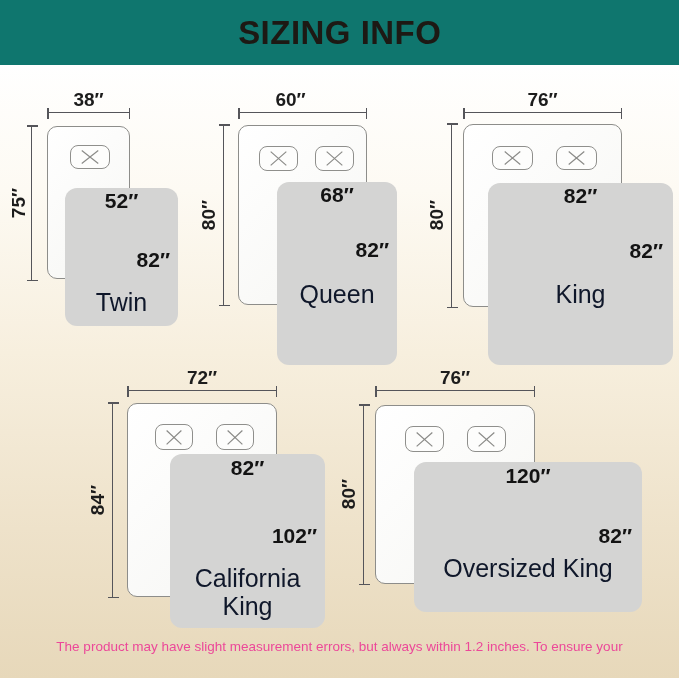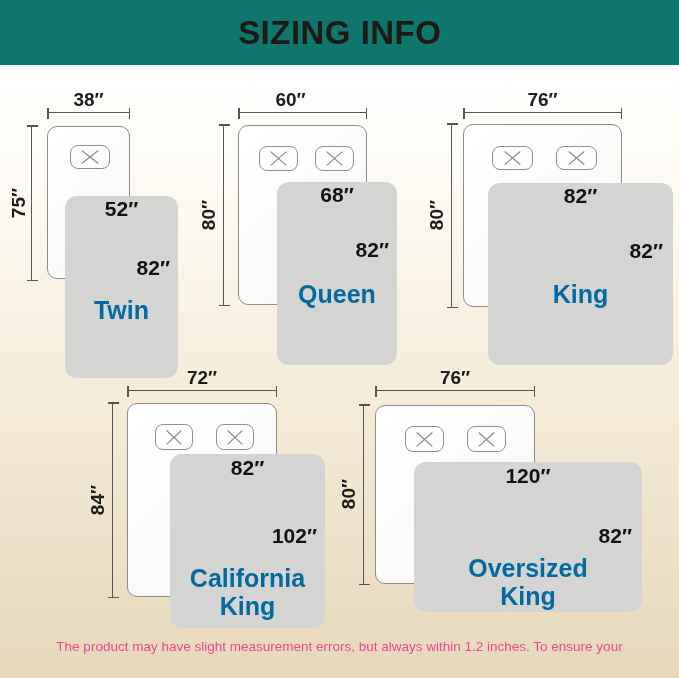--- a/index.html
+++ b/index.html
@@ -50,22 +50,22 @@
     position:absolute;background:#d4d4d3;border-radius:12px;
   }
   .blanket-w{
     position:absolute;left:0;right:0;text-align:center;
     font-size:21px;font-weight:700;color:#131313;line-height:26px;white-space:nowrap;
   }
   .blanket-h{
     position:absolute;font-size:21px;font-weight:700;color:#131313;line-height:26px;white-space:nowrap;
   }
   .blanket-name{
-    position:absolute;text-align:center;font-size:25px;font-weight:700;
-    color:#0369a1;line-height:28px;
+    position:absolute;text-align:center;font-size:25px;font-weight:400;
+    color:#0f172a;line-height:28px;
   }
   .footer{
     position:absolute;left:0;top:637px;width:679px;text-align:center;
     font-size:13.5px;color:#ec4899;line-height:19px;
   }
 </style>
 </head>
 <body>
 
 <div class="banner">
@@ -77,21 +77,21 @@
   <div class="dim-h" style="left:48px;top:112px;width:81px"></div>
   <div class="dim-v" style="left:31px;top:126px;height:154px"></div>
   <div class="dim-label dim-label-v" style="left:19px;top:203px">75″</div>
   <div class="bed" style="left:47px;top:126px;width:83px;height:153px">
     <div class="pillow" style="left:22px;top:18px;width:40px;height:24px">
       <svg viewBox="0 0 40 24">
           <path d="M11 5 L29 19 M29 5 L11 19" stroke="#8b8b88" stroke-width="1.3" fill="none"></path>
         </svg>
     </div>
   </div>
-  <div class="blanket" style="left:65px;top:196px;width:113px;height:182px">
+  <div class="blanket" style="left:65px;top:188px;width:113px;height:138px">
     <div class="blanket-w" style="top:0px">52″</div>
     <div class="blanket-h" style="top:59px;right:8px">82″</div>
     <div class="blanket-name" style="left:0;right:0;top:100px">Twin</div>
   </div>
 </div>
 
 <div>
   <div class="dim-label" style="left:226px;top:89px;width:129px">60″</div>
   <div class="dim-h" style="left:239px;top:112px;width:127px"></div>
   <div class="dim-v" style="left:223px;top:125px;height:180px"></div>

